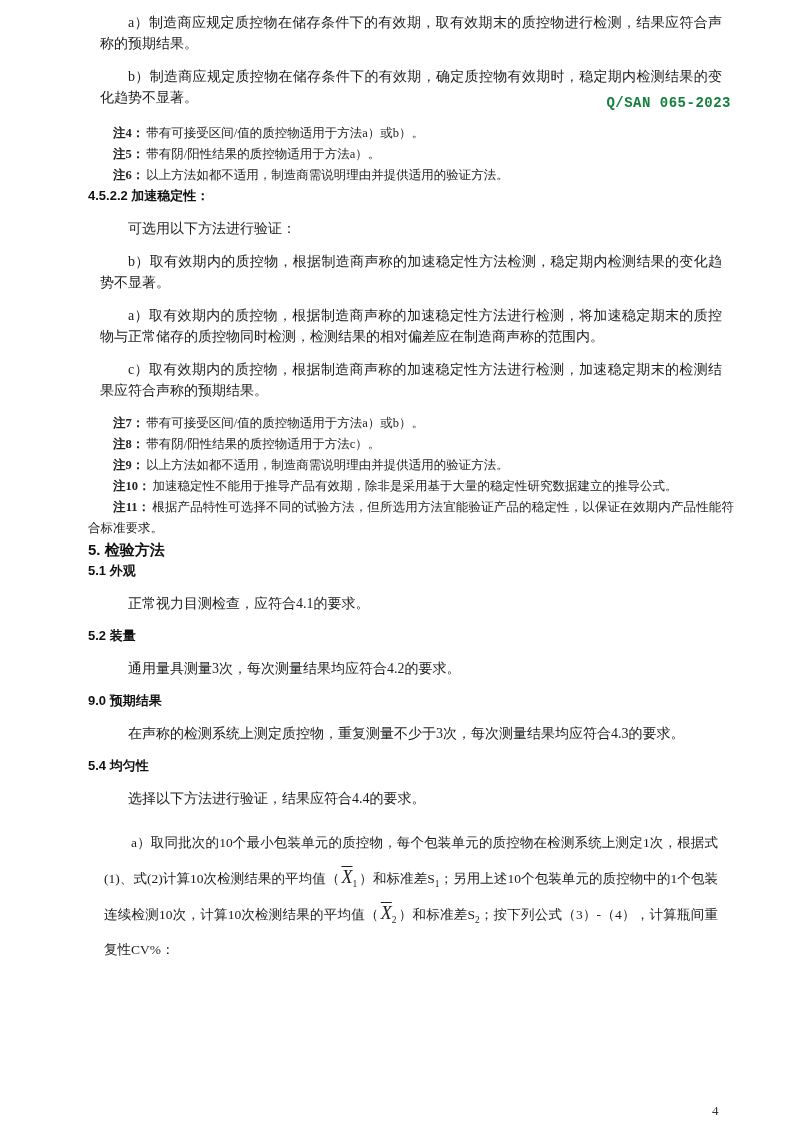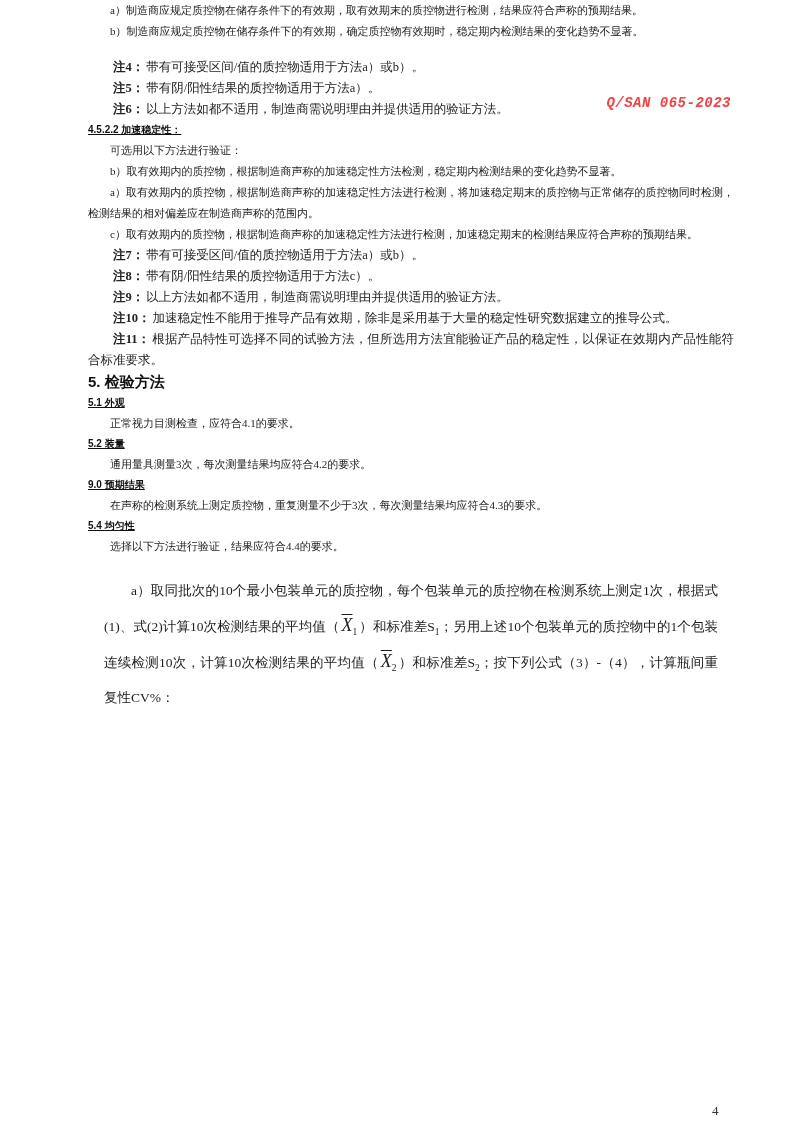--- a/index.html
+++ b/index.html
@@ -11,31 +11,30 @@
     font-family:"Liberation Serif", serif;
     color:#1c1c1c;
   }
   .doc-code {
     position:absolute;
     top:95px; right:69px;
     font-family:"Liberation Mono", monospace;
     font-size:14px;
     font-weight:bold;
     letter-spacing:0.5px;
-    color:#ef4444;
-    font-style:italic;
+    color:#15803d;
   }
   .content {
     position:absolute;
     left:88px; top:0;
     width:646px;
   }
   p.body {
-    margin:0;
-    font-size:11px;
+    margin:12px;
+    font-size:14px;
     line-height:21px;
     text-indent:2em;
     text-align:justify;
     color:#1c1c1c;
   }
   p.note {
     margin:0;
     font-size:12.5px;
     line-height:21px;
     text-indent:2em;
@@ -43,21 +42,21 @@
     color:#222;
   }
   p.note .nlabel { font-weight:bold; margin-right:2px; }
   h2.sec, h3.sec {
     margin:0;
     font-family:"Liberation Sans", sans-serif;
     font-weight:bold;
     color:#111;
   }
   h2.sec { font-size:15px; line-height:22px; }
-  h3.sec { font-size:10px; line-height:20px;text-decoration:underline; }
+  h3.sec { font-size:13px; line-height:20px; }
 
   .m-p1   { margin-top:113px; }
   .m-p2   { margin-top:3px; }
   .m-n1   { margin-top:15px; }
   .m-h4522{ margin-top:12px; font-size:15px; line-height:20px; }
   .m-intro{ margin-top:8px; }
   .m-pa   { margin-top:2px; }
   .m-n2   { margin-top:0; }
   .m-h5   { margin-top:20px; }
   .m-h51  { margin-top:20px; }

